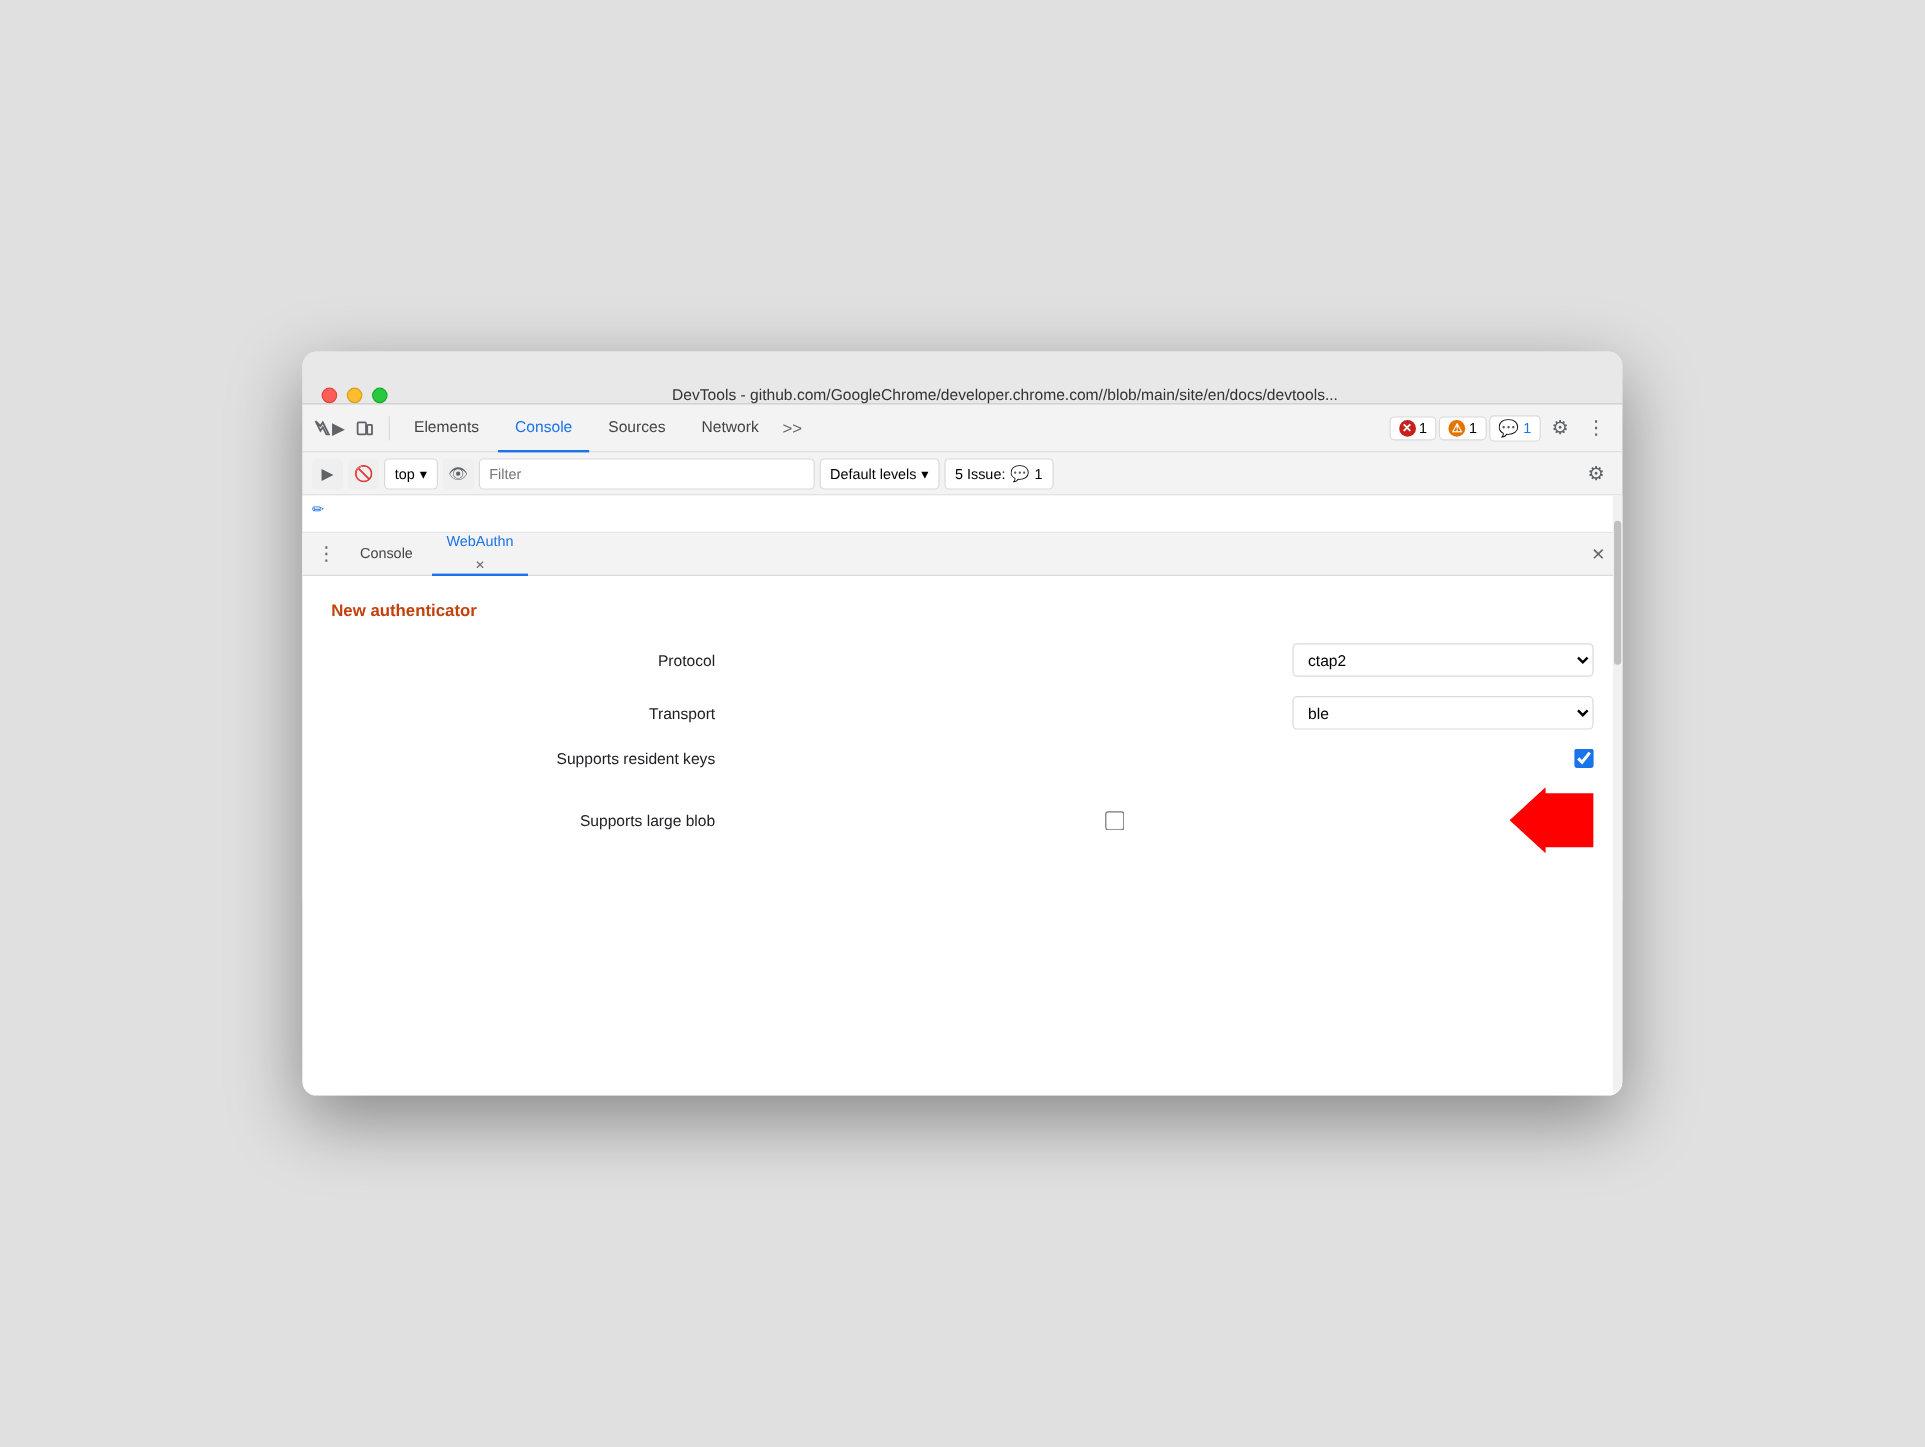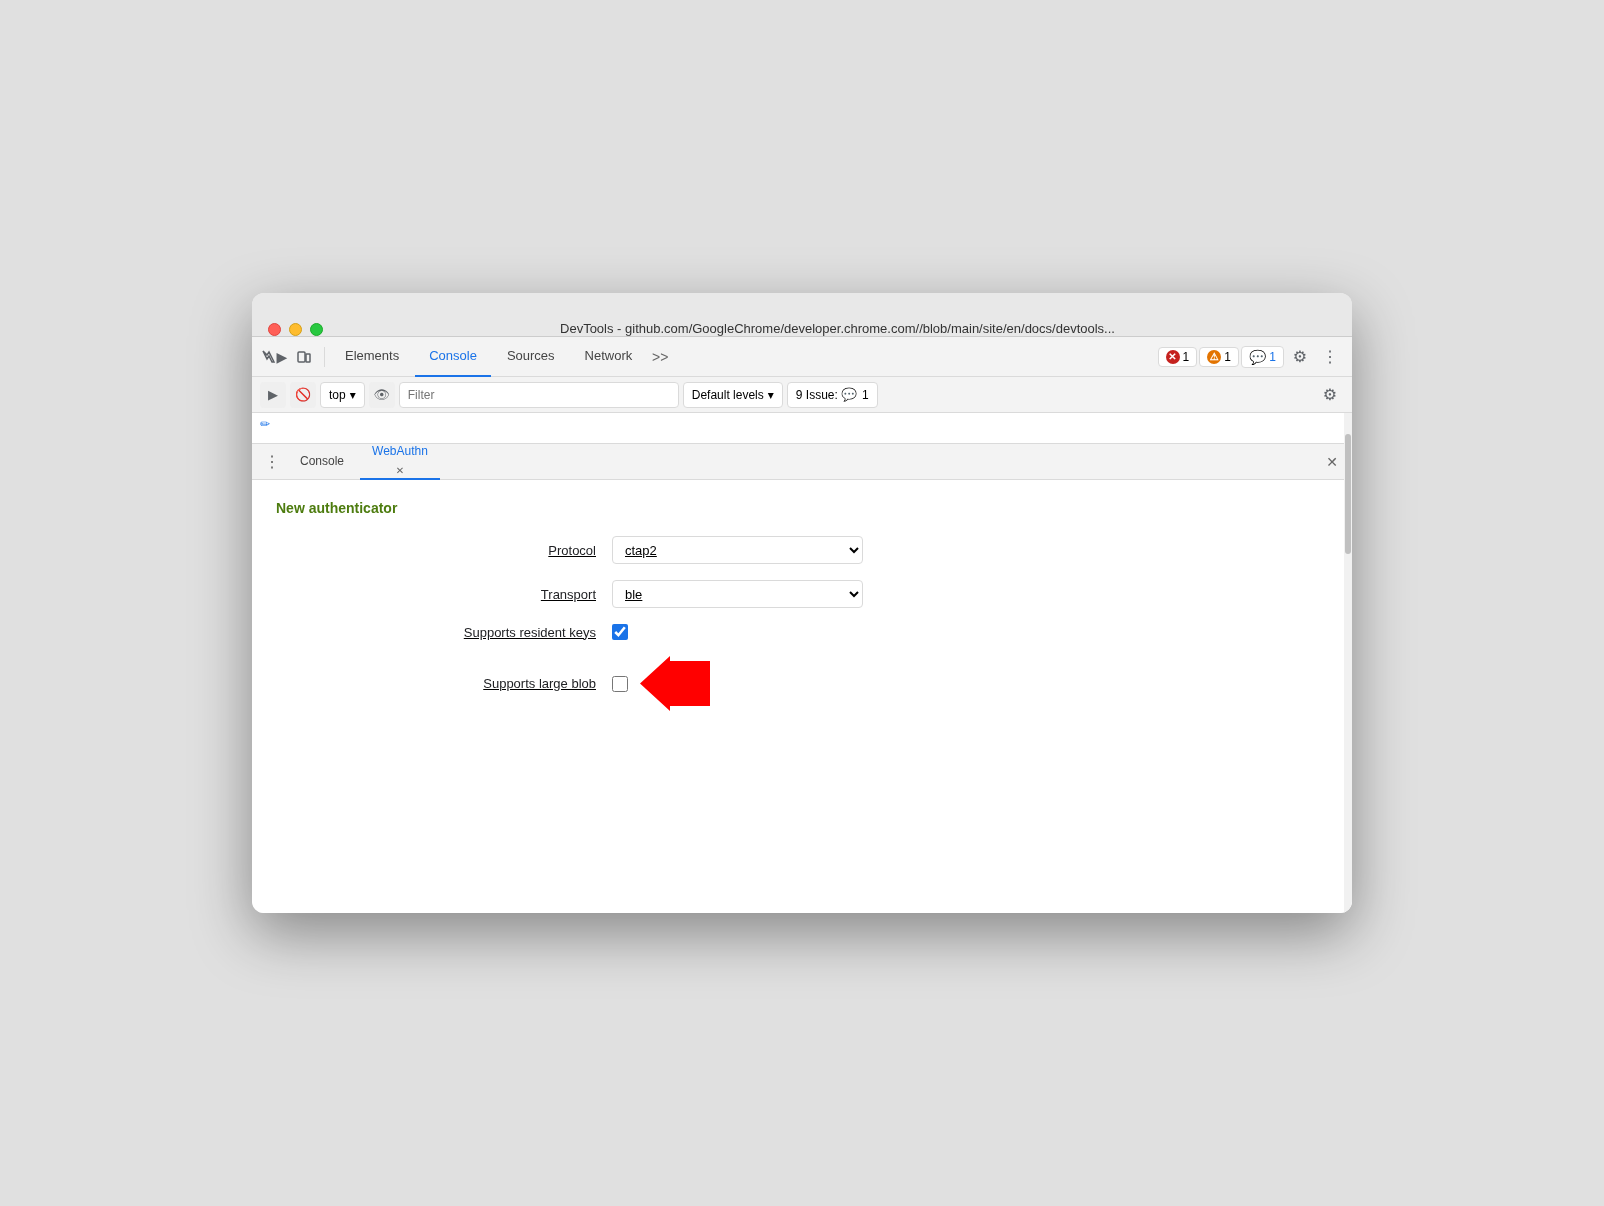--- a/index.html
+++ b/index.html
@@ -269,30 +269,29 @@
       height: 16px;
       accent-color: #1a73e8;
       cursor: pointer;
     }
     .new-auth-section {
       padding: 20px 24px 24px 24px;
     }
     .new-auth-title {
       font-size: 14px;
       font-weight: 700;
-      color: #4d7c0f;
+      color: #c2410c;
       margin-bottom: 20px;
     }
     .form-row {
       display: flex;
       align-items: center;
       margin-bottom: 16px;
-      justify-content: flex-start;
+      justify-content: space-between;
       padding-left: 120px;
-      text-decoration: underline;
     }
     .form-label {
       font-size: 13px;
       color: #202124;
       min-width: 200px;
       text-align: right;
       margin-right: 16px;
     }
     .form-select {
       width: 251px;
@@ -440,21 +439,21 @@
       <span>top</span>
       <span>▾</span>
     </div>
     <button class="ct-btn">👁</button>
     <input class="filter-input" type="text" placeholder="Filter" style="">
     <div class="default-levels-btn">
       <span>Default levels</span>
       <span>▾</span>
     </div>
     <div class="issue-badge">
-      <span>9 Issue:</span>
+      <span>5 Issue:</span>
       <span style="color:#1a73e8; font-size:13px;">💬</span>
       <span>1</span>
     </div>
     <div class="toolbar-spacer"></div>
     <div class="gear-btn">⚙</div>
   </div>
 
   <div class="content-area">
     <div class="content-top">
       <span style="position:absolute; top:4px; left:8px; color:#1a73e8; font-size:12px;">✏</span>

